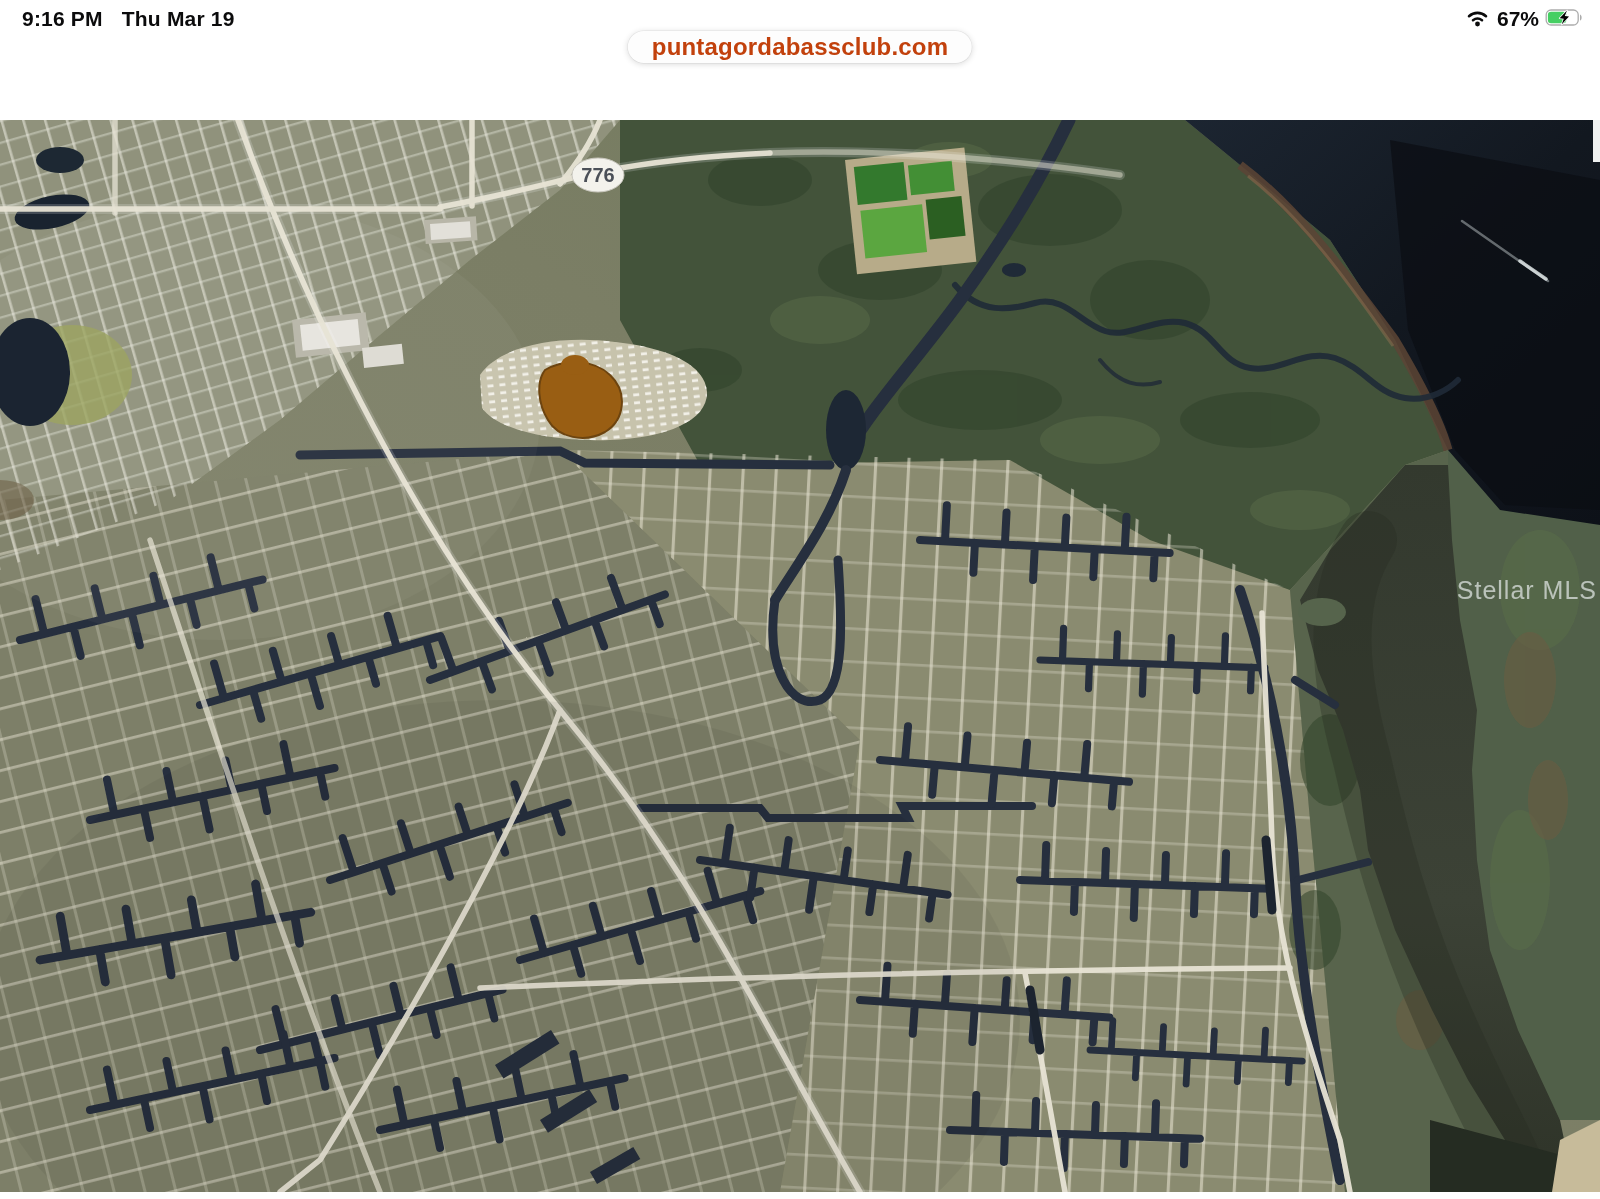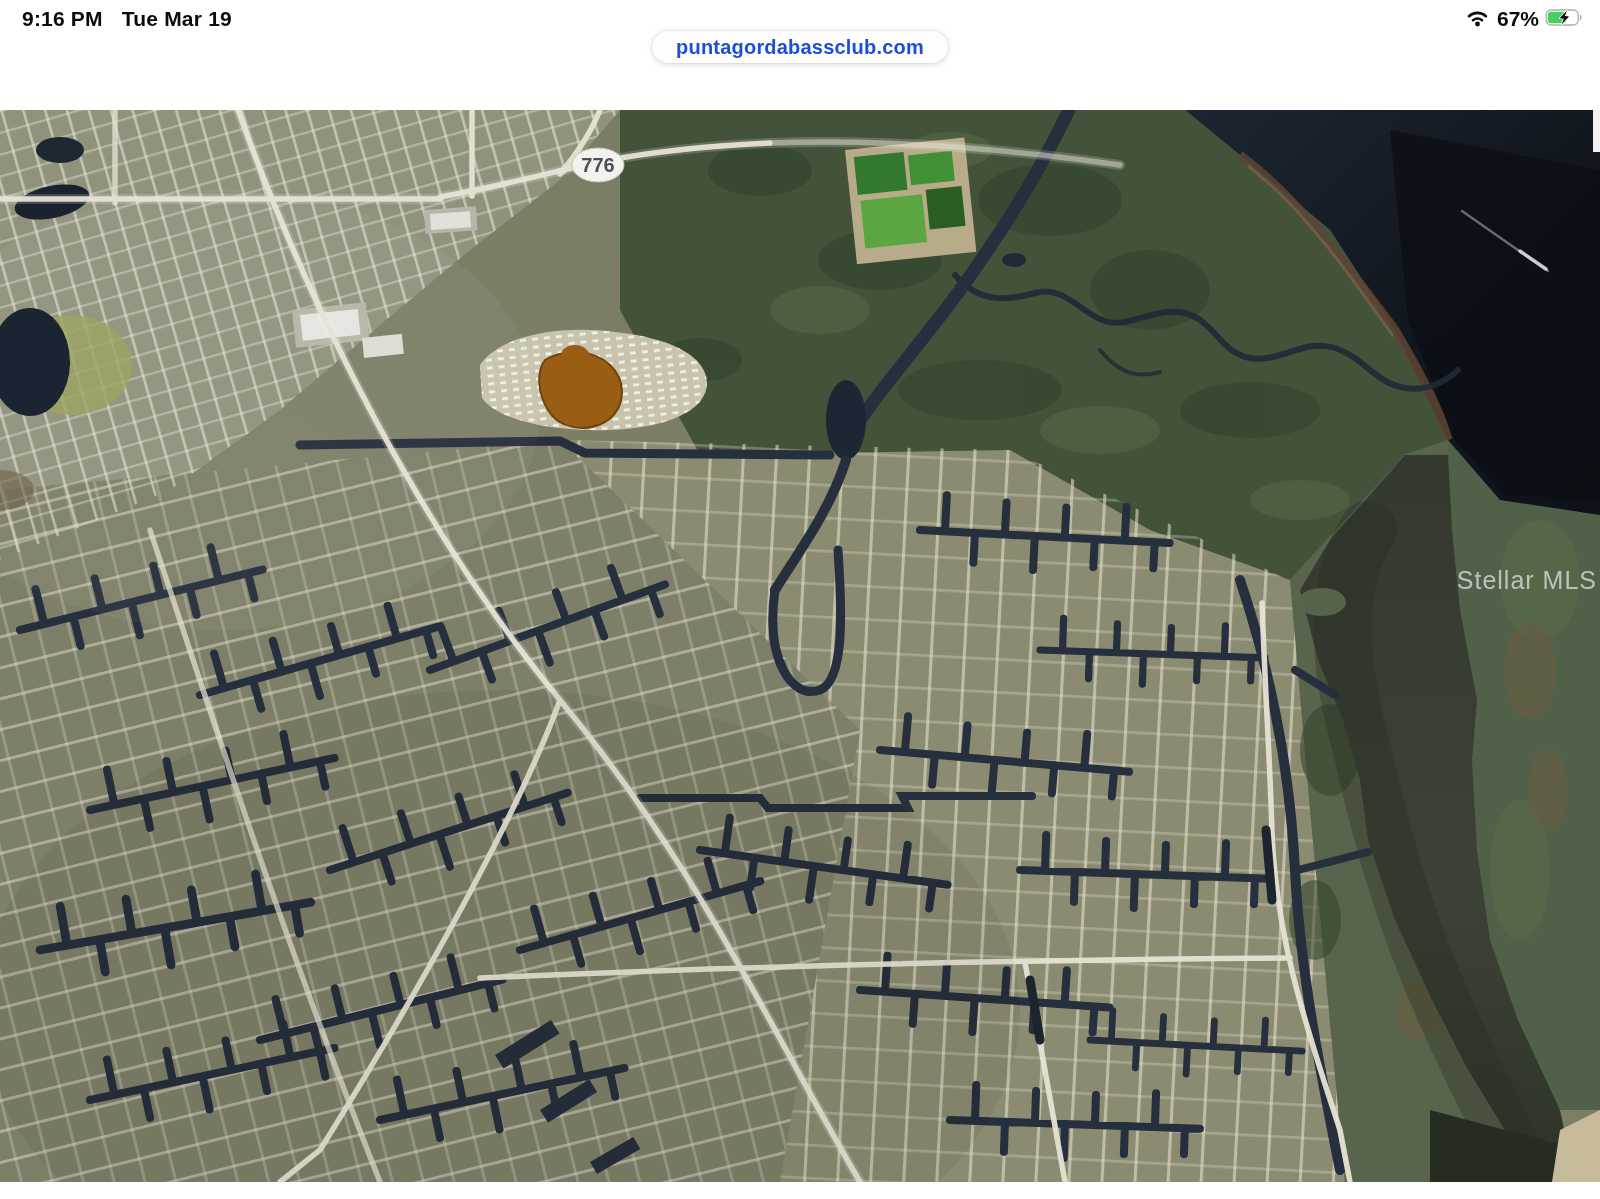--- a/index.html
+++ b/index.html
@@ -10,35 +10,35 @@
   .sb-left{position:absolute;left:22px;top:7px;display:flex;gap:19px;align-items:baseline;
            font-size:21px;font-weight:700;color:#0b0b0c;letter-spacing:.2px;}
   .sb-right{position:absolute;right:13px;top:7px;display:flex;align-items:flex-start;gap:6px;
             font-size:21px;font-weight:700;color:#0b0b0c;}
   .sb-right svg{display:block;}
   
   .url-pill{position:absolute;top:31px;left:50%;transform:translateX(-50%);
             height:32px;padding:0 24px;border-radius:16px;background:#fdfdfd;
             box-shadow:0 0 0 .5px rgba(0,0,0,.07),0 1px 6px rgba(0,0,0,.16);
             display:flex;align-items:center;}
-  .url-pill span{font-size:20px;font-weight:700;color:#1d4ed8;letter-spacing:.2px;}
+  .url-pill span{font-size:24px;font-weight:700;color:#c2410c;letter-spacing:.2px;}
   
-  .map-area{position:absolute;top:110px;left:0;width:1600px;height:1072px;background:#6f7557;}
+  .map-area{position:absolute;top:120px;left:0;width:1600px;height:1072px;background:#6f7557;}
   .map-area svg{display:block;filter:saturate(.95) contrast(.98);}
   .wm{font-family:"Liberation Sans",sans-serif;}
 </style>
 </head>
 <body>
 
 <div class="screen">
 
   <div class="status-bar">
     <div class="sb-left">
       <span>9:16 PM</span>
-      <span>Tue Mar 19</span>
+      <span>Thu Mar 19</span>
     </div>
     <div class="sb-right">
       <span>
         <svg width="27" height="21" viewBox="0 0 27 21">
           <g fill="none" stroke="#0b0b0c" stroke-width="2.6" stroke-linecap="round">
             <path d="M5 9.2 A 12.6 12.6 0 0 1 22 9.2"></path>
             <path d="M9 13.2 A 7.4 7.4 0 0 1 18 13.2"></path>
           </g>
           <circle cx="13.5" cy="17" r="2.4" fill="#0b0b0c"></circle>
         </svg>

